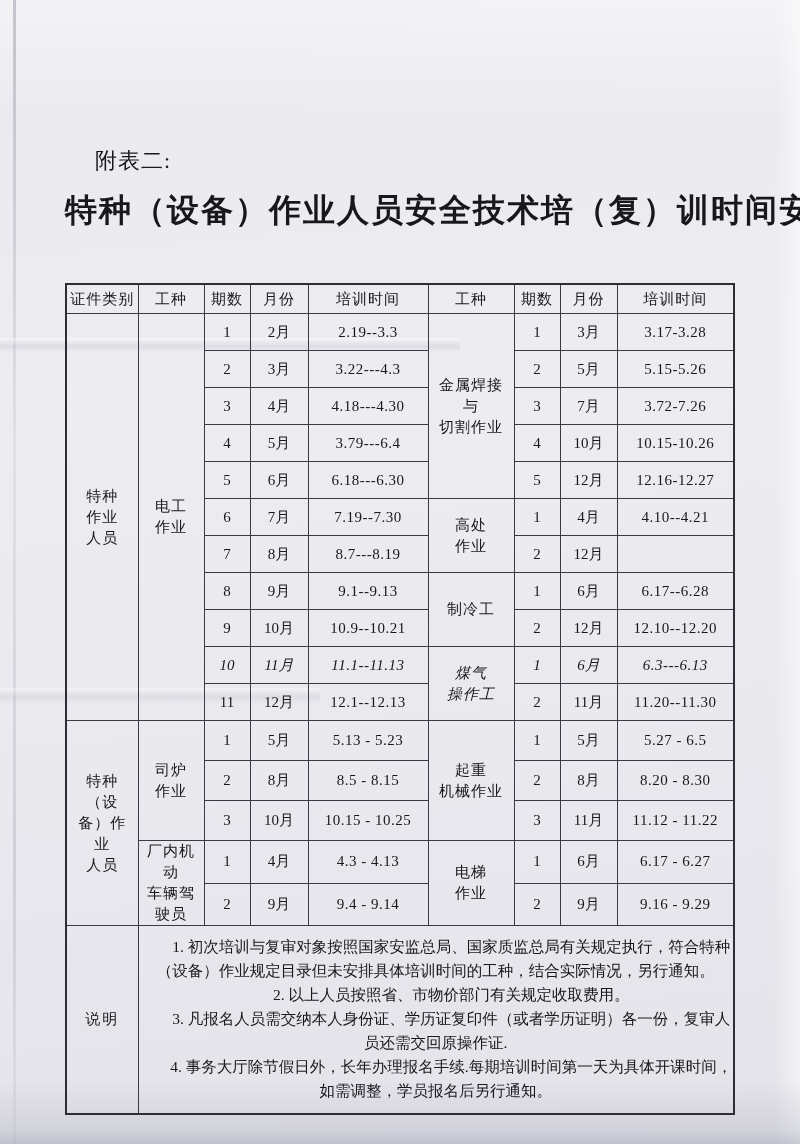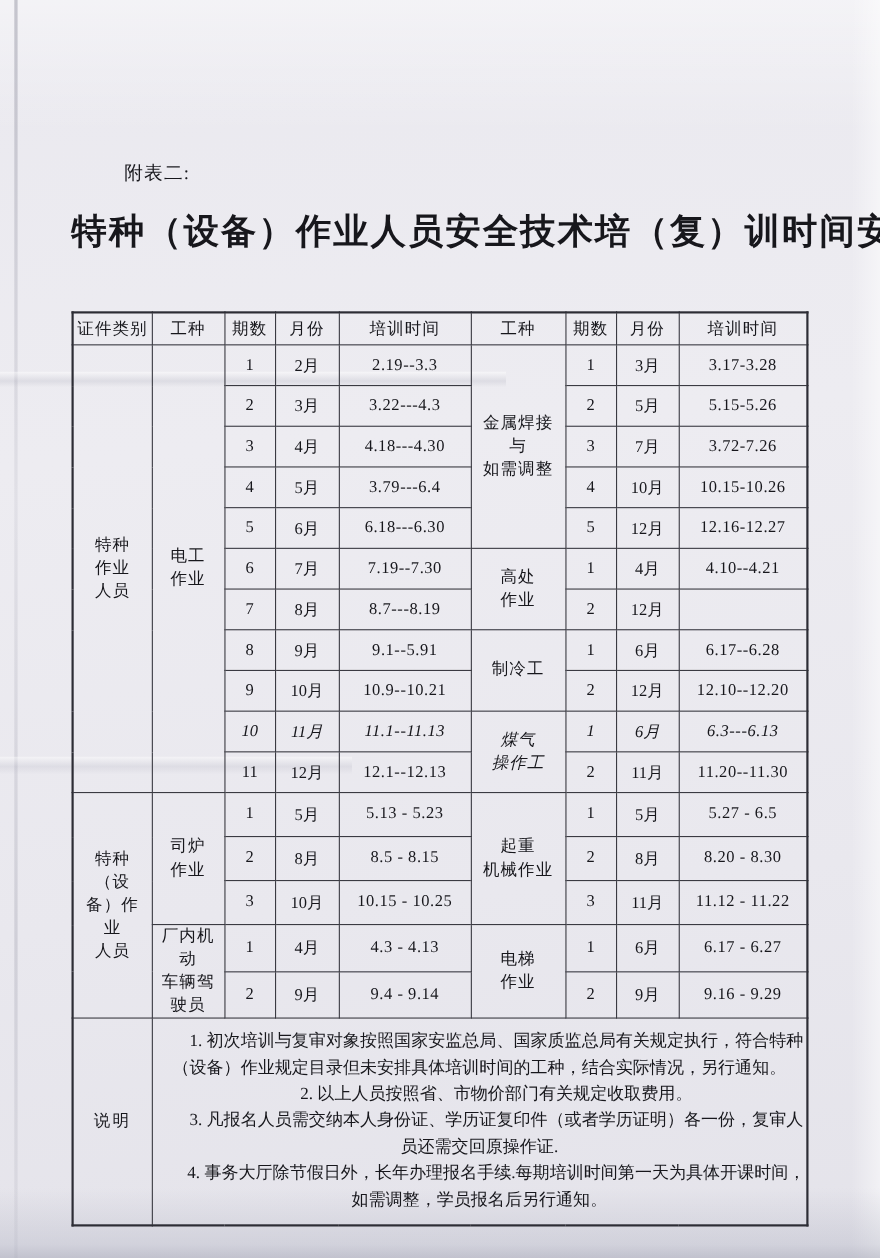--- a/index.html
+++ b/index.html
@@ -16,21 +16,21 @@
     background:linear-gradient(180deg,rgba(255,255,255,.5),rgba(165,165,180,.22) 60%,rgba(255,255,255,0));}
   .crease-h2{position:absolute;left:0;top:688px;width:320px;height:16px;
     background:linear-gradient(180deg,rgba(255,255,255,.45),rgba(170,170,185,.20) 55%,rgba(255,255,255,0));}
   .sheen-top{position:absolute;left:0;top:0;width:800px;height:120px;
     background:linear-gradient(180deg,rgba(255,255,255,.45),rgba(255,255,255,0));}
   .shade-bottom{position:absolute;left:0;top:1080px;width:800px;height:64px;
     background:linear-gradient(180deg,rgba(255,255,255,0),rgba(165,168,185,.30) 80%,rgba(150,152,170,.45));}
   .shade-right{position:absolute;right:0;top:0;width:26px;height:1144px;
     background:linear-gradient(270deg,rgba(255,255,255,.5),rgba(255,255,255,0));}
 
-  .appendix{position:absolute;left:113px;top:146px;font-size:17px;letter-spacing:1px;}
+  .appendix{position:absolute;left:95px;top:146px;font-size:22px;letter-spacing:1px;}
   .doc-title{position:absolute;left:65px;top:189px;width:670px;text-align:center;
     font-family:"Liberation Sans","DejaVu Sans",sans-serif;
     font-size:32px;font-weight:bold;letter-spacing:2px;white-space:nowrap;}
 
   table.sched{position:absolute;left:65px;top:243px;width:668px;
     border-collapse:collapse;table-layout:fixed;margin-top:40px;}
   table.sched th,table.sched td{
     border:1.5px solid #3a3a42;text-align:center;vertical-align:middle;
     font-size:15px;padding:0;overflow:hidden;
   }
@@ -86,21 +86,21 @@
         <td class="cert" rowspan="11">特种
 作业
 人员</td>
         <td class="job" rowspan="11">电工
 作业</td>
         <td class="num">1</td>
         <td class="num">2月</td>
         <td class="time">2.19--3.3</td>
         <td class="job" rowspan="5">金属焊接
 与
-如需调整</td>
+切割作业</td>
         <td class="num">1</td>
         <td class="num">3月</td>
         <td class="time">3.17-3.28</td>
       </tr>
       <tr style="height: 37px;">
         <td class="num">2</td>
         <td class="num">3月</td>
         <td class="time">3.22---4.3</td>
         <td class="num">2</td>
         <td class="num">5月</td>
@@ -144,21 +144,21 @@
         <td class="num">7</td>
         <td class="num">8月</td>
         <td class="time">8.7---8.19</td>
         <td class="num">2</td>
         <td class="num">12月</td>
         <td class="time"></td>
       </tr>
       <tr style="height: 37px;">
         <td class="num">8</td>
         <td class="num">9月</td>
-        <td class="time">9.1--5.91</td>
+        <td class="time">9.1--9.13</td>
         <td class="job" rowspan="2">制冷工</td>
         <td class="num">1</td>
         <td class="num">6月</td>
         <td class="time">6.17--6.28</td>
       </tr>
       <tr style="height: 37px;">
         <td class="num">9</td>
         <td class="num">10月</td>
         <td class="time">10.9--10.21</td>
         <td class="num">2</td>

